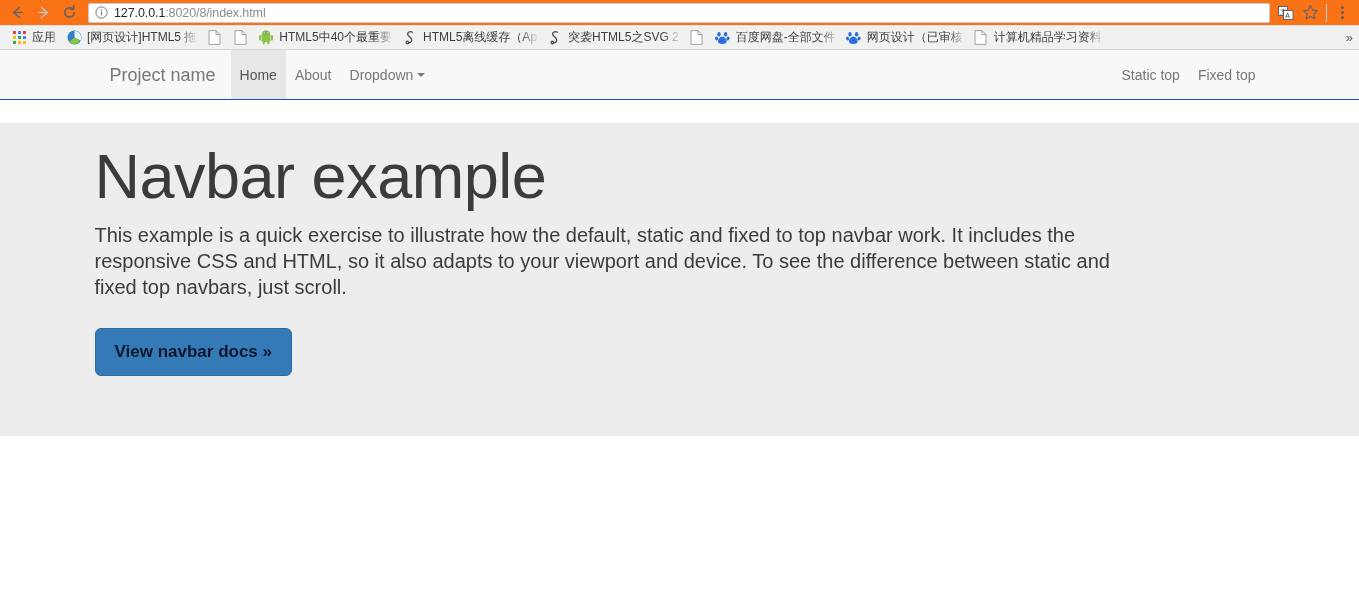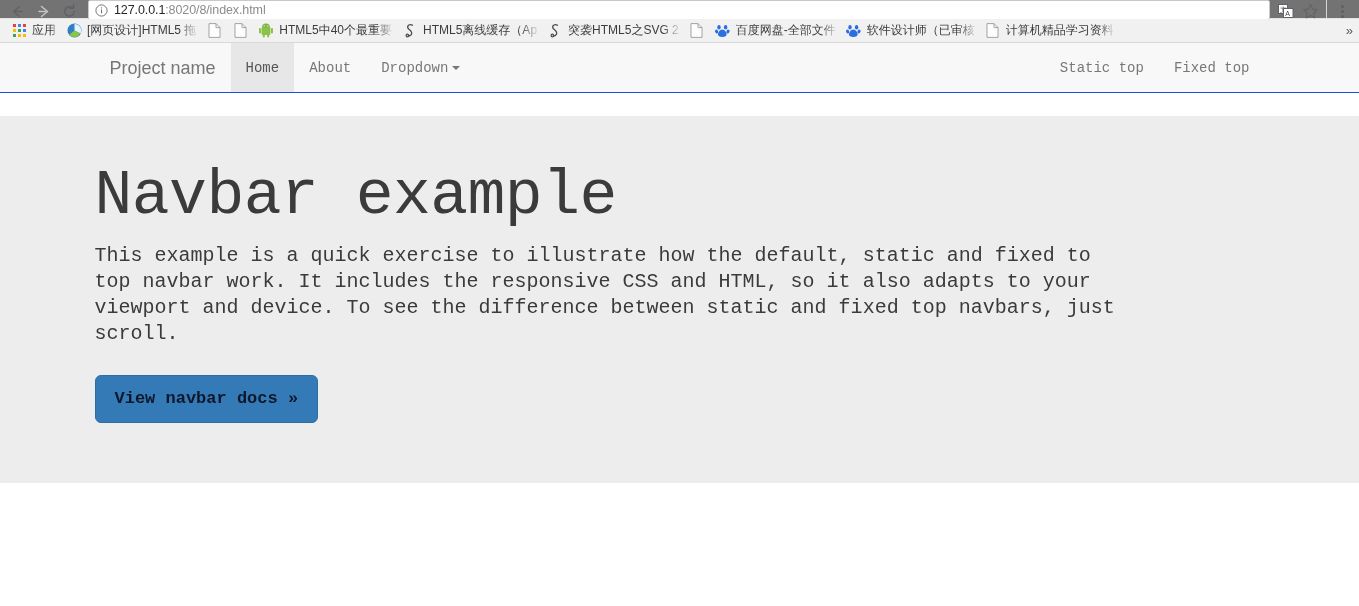--- a/index.html
+++ b/index.html
@@ -11,24 +11,24 @@
     width: 1359px;
     height: 606px;
     overflow: hidden;
     background: #ffffff;
     font-family: "Liberation Sans", sans-serif;
     -webkit-font-smoothing: antialiased;
   }
 
   
   .browser-toolbar {
-    height: 19px;
-    background: #737373;
-    display: flex;
-    align-items: flex-start;
+    height: 26px;
+    background: #f97316;
+    display: flex;
+    align-items: center;
     padding: 0 6px 0 4px;
     box-sizing: border-box;
     border-bottom: 1px solid #e3e3e3;
   }
   .nav-btn {
     width: 26px;
     height: 22px;
     display: flex;
     align-items: center;
     justify-content: center;
@@ -163,26 +163,25 @@
     padding: 0 15px;
     font-size: 18px;
     color: #777777;
     line-height: 20px;
     white-space: nowrap;
     text-decoration: none;
   }
   .nav-link {
     display: flex;
     align-items: center;
-    padding: 0 15px;
+    padding: 0 9px;
     font-size: 14px;
     color: #777777;
     text-decoration: none;
     white-space: nowrap;
-    font-family: Liberation Mono, monospace;
   }
   .nav-link.active {
     background: #e7e7e7;
     color: #555555;
   }
   .caret {
     display: inline-block;
     width: 0; height: 0;
     margin-left: 4px;
     vertical-align: middle;
@@ -192,22 +191,21 @@
     border-left: 4px solid transparent;
   }
 
   
   .jumbo-wrap {
     padding-top: 23px;
     background: #ffffff;
   }
   .jumbotron {
     background: #ededed;
-    padding: 48px 0 60px 0;
-    font-family: Liberation Mono, monospace;
+    padding: 20px 0 60px 0;
   }
   .jumbo-inner {
     width: 1200px;
     margin: 0 auto;
     padding: 0 15px;
     box-sizing: border-box;
   }
   .jumbo-title {
     margin: 0 0 13px 0;
     font-size: 63px;
@@ -404,21 +402,21 @@
   <div class="bm">
     <span class="bm-ico">
       <svg width="15" height="15" viewBox="0 0 15 15">
           <ellipse cx="4" cy="4.3" rx="1.7" ry="2.3" fill="#2b6ee0"></ellipse>
           <ellipse cx="10.6" cy="4.3" rx="1.7" ry="2.3" fill="#2b6ee0"></ellipse>
           <ellipse cx="1.6" cy="8.6" rx="1.5" ry="2" fill="#2b6ee0" transform="rotate(-20 1.6 8.6)"></ellipse>
           <ellipse cx="13" cy="8.6" rx="1.5" ry="2" fill="#2b6ee0" transform="rotate(20 13 8.6)"></ellipse>
           <path d="M7.3 6.6 c2.4 0 4.3 3 4.3 4.9 c0 1.5 -1.5 2.4 -4.3 2.4 c-2.8 0 -4.3 -0.9 -4.3 -2.4 c0 -1.9 1.9 -4.9 4.3 -4.9 z" fill="#2b6ee0"></path>
         </svg>
     </span>
-    <span class="bm-label">软件设计师（已审核</span>
+    <span class="bm-label">网页设计（已审核</span>
   </div>
 
   <div class="bm">
     <span class="bm-ico">
       <svg width="13" height="15" viewBox="0 0 13 15">
           <path d="M1 0.6 H8 L12 4.6 V14.4 H1 Z" fill="#fdfdfd" stroke="#9a9a9a" stroke-width="0.9"></path>
           <path d="M8 0.6 V4.6 H12" fill="none" stroke="#9a9a9a" stroke-width="0.9"></path>
         </svg>
     </span>
     <span class="bm-label">计算机精品学习资料</span>

